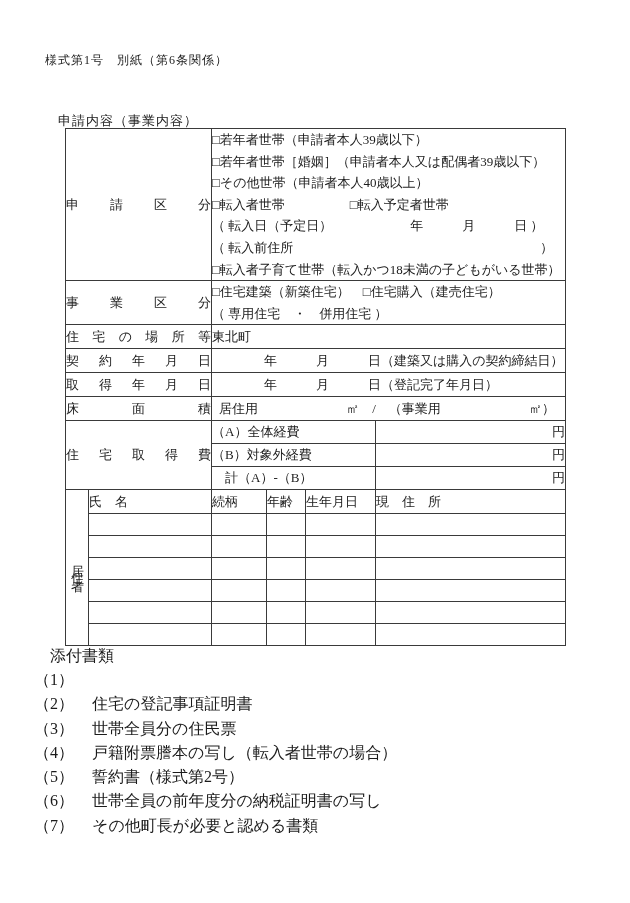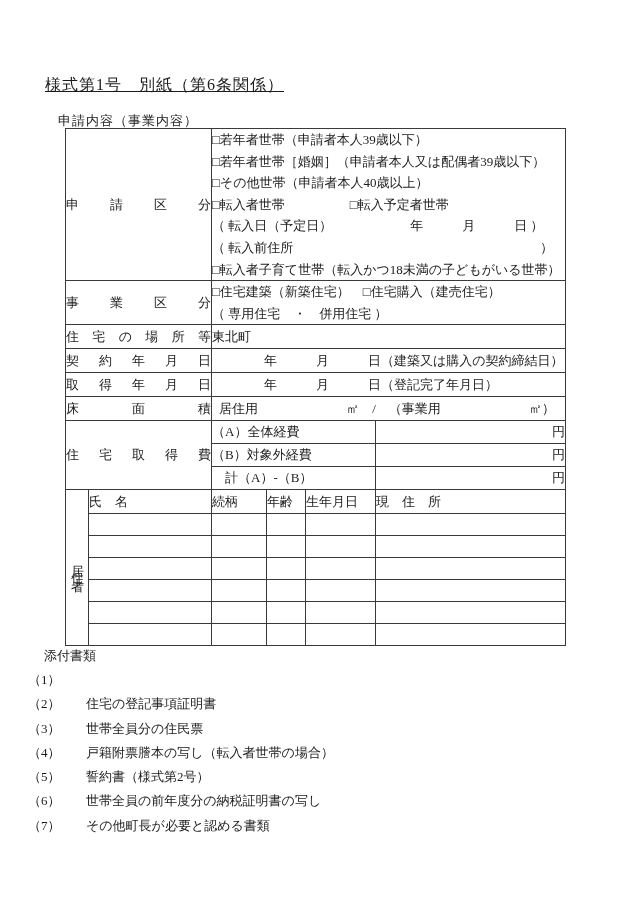--- a/index.html
+++ b/index.html
@@ -7,22 +7,22 @@
   body {
     width: 630px; height: 903px;
     font-family: "Liberation Serif", "DejaVu Serif", serif;
     color: #1b1b1b;
     position: relative;
     overflow: hidden;
   }
   .page { position: absolute; inset: 0; background: #ffffff; }
 
   .form-title {
-    position: absolute; left: 45px; top: 75px;
-    font-size: 16px; letter-spacing: 1px; text-decoration: underline;
+    position: absolute; left: 45px; top: 52px;
+    font-size: 12px; letter-spacing: 1px;
   }
   .section-heading {
     position: absolute; left: 58px; top: 112px;
     font-size: 13px; letter-spacing: 1px;
   }
 
   table.form-table {
     position: absolute; left: 65px; top: 128px;
     width: 500px;
     border-collapse: collapse;
@@ -62,21 +62,21 @@
     vertical-align: middle;
   }
   .v-label {
     writing-mode: vertical-rl;
     text-orientation: upright;
     letter-spacing: 7px;
     margin: 0 auto;
     display: inline-block;
   }
 
-  .attachments { position: absolute; left: 28px; top: 644px; width: 560px; font-size: 13px; }
+  .attachments { position: absolute; left: 34px; top: 644px; width: 560px; font-size: 16px; }
   .att-title { margin-left: 16px; line-height: 24px; }
   .att-item { display: flex; line-height: 24.3px; }
   .att-num { width: 58px; flex: none; }
   .att-text { flex: 1; white-space: pre-line; }
 </style>
 </head>
 <body>
 
 <div class="page">
 

